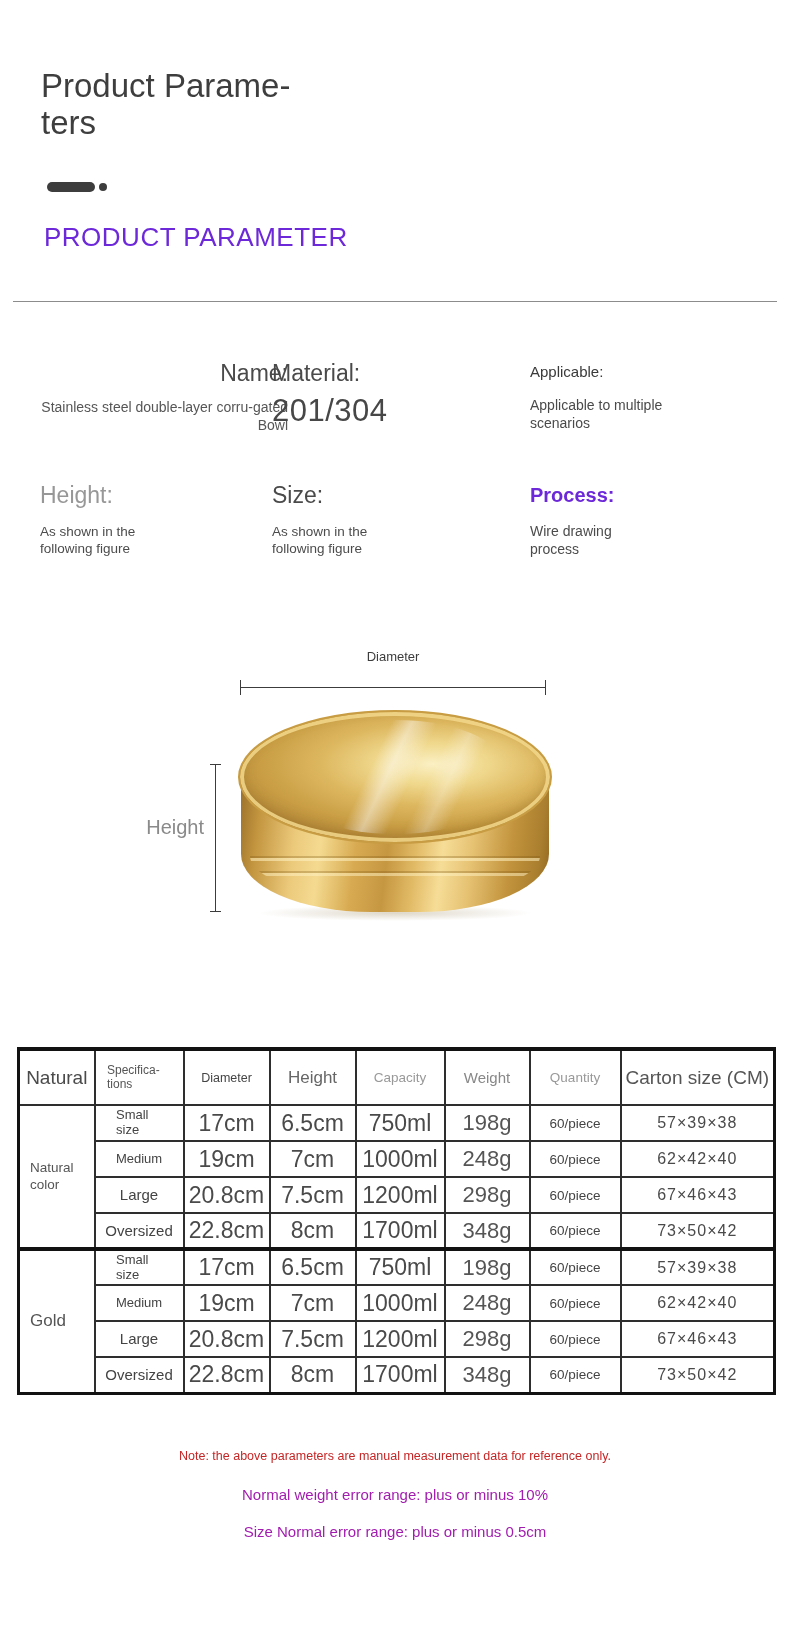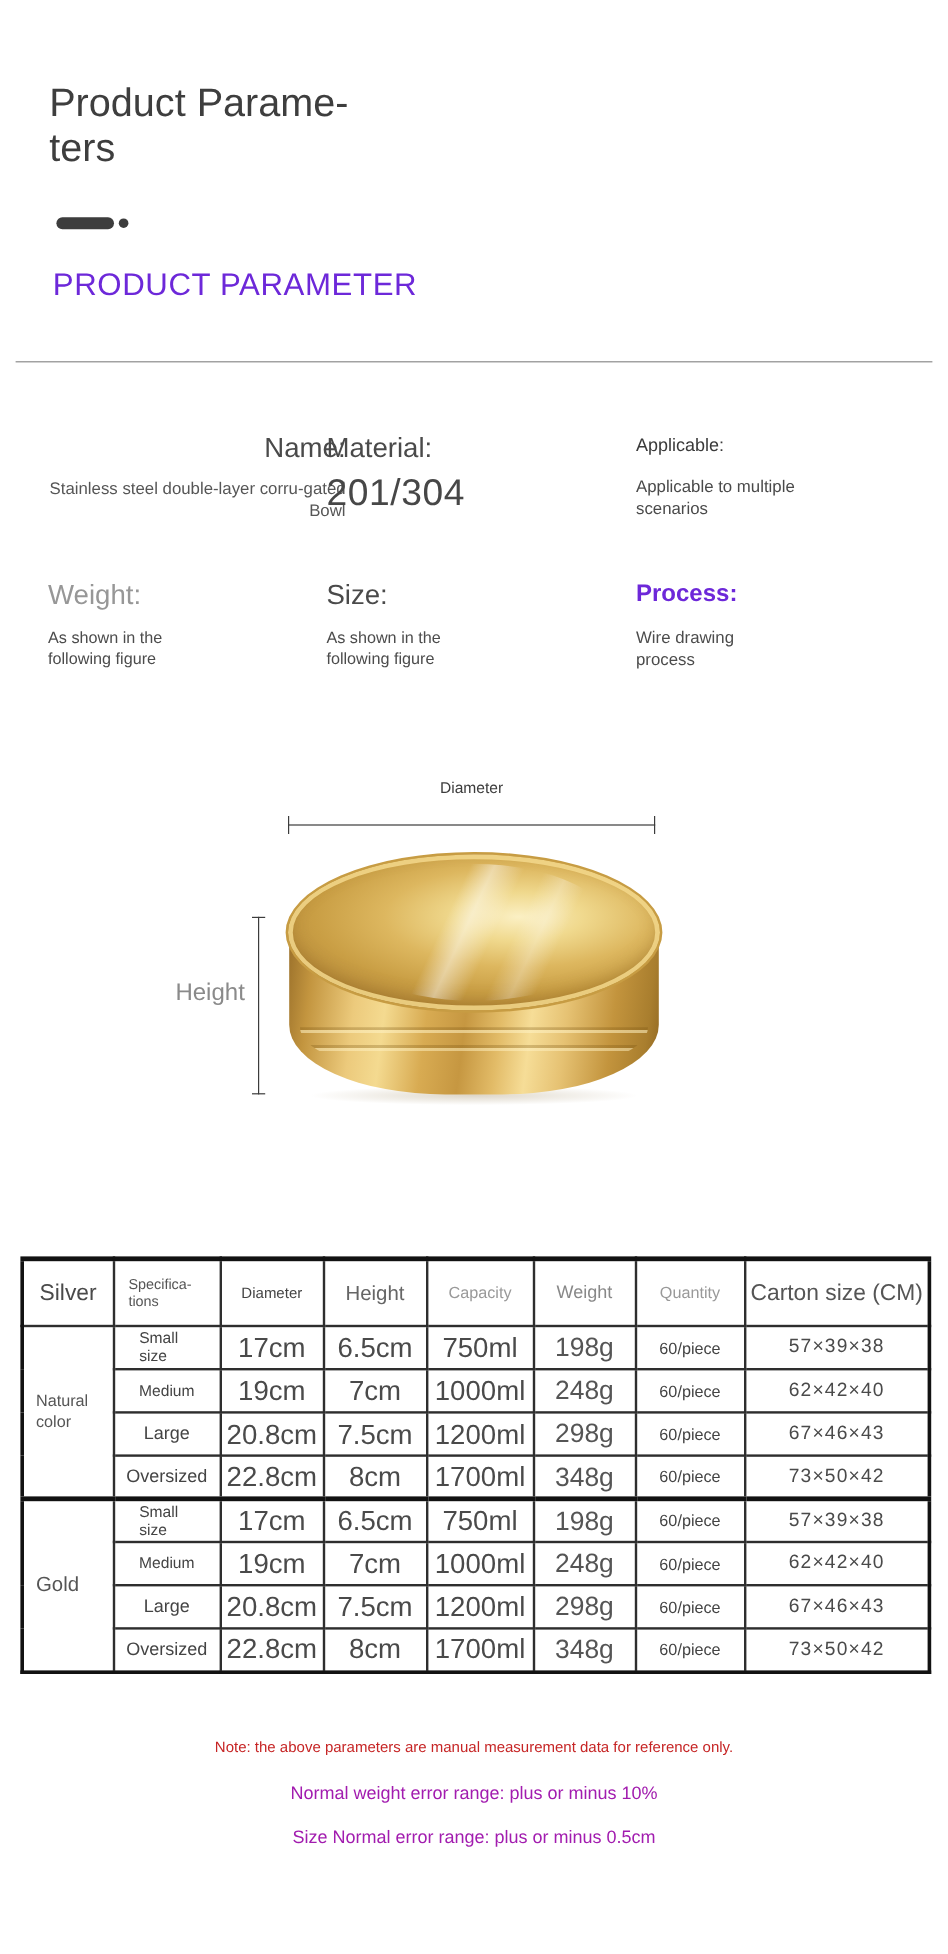--- a/index.html
+++ b/index.html
@@ -170,21 +170,21 @@
   </div>
   <div class="param p1">
     <div class="plabel">Material:</div>
     <div class="pvalue">201/304</div>
   </div>
   <div class="param p2">
     <div class="plabel">Applicable:</div>
     <div class="pvalue">Applicable to multiple scenarios</div>
   </div>
   <div class="param p3">
-    <div class="plabel">Weight:</div>
+    <div class="plabel">Height:</div>
     <div class="pvalue">As shown in the following figure</div>
   </div>
   <div class="param p4">
     <div class="plabel">Size:</div>
     <div class="pvalue">As shown in the following figure</div>
   </div>
   <div class="param p5">
     <div class="plabel">Process:</div>
     <div class="pvalue">Wire drawing process</div>
   </div>
@@ -207,21 +207,21 @@
         <col style="width:89px">
         <col style="width:86px">
         <col style="width:86px">
       <col style="width:89px">
         <col style="width:85px">
         <col style="width:91px">
         <col style="width:154px">
     </colgroup>
     <thead>
       <tr>
-        <th class="h-silver">Silver</th>
+        <th class="h-silver">Natural</th>
         <th class="h-spec"><span>Specifica-tions</span></th>
         <th class="h-diameter">Diameter</th>
         <th class="h-height">Height</th>
         <th class="h-capacity">Capacity</th>
         <th class="h-weight">Weight</th>
         <th class="h-quantity">Quantity</th>
         <th class="h-carton">Carton size (CM)</th>
       </tr>
     </thead>
     <tbody>

